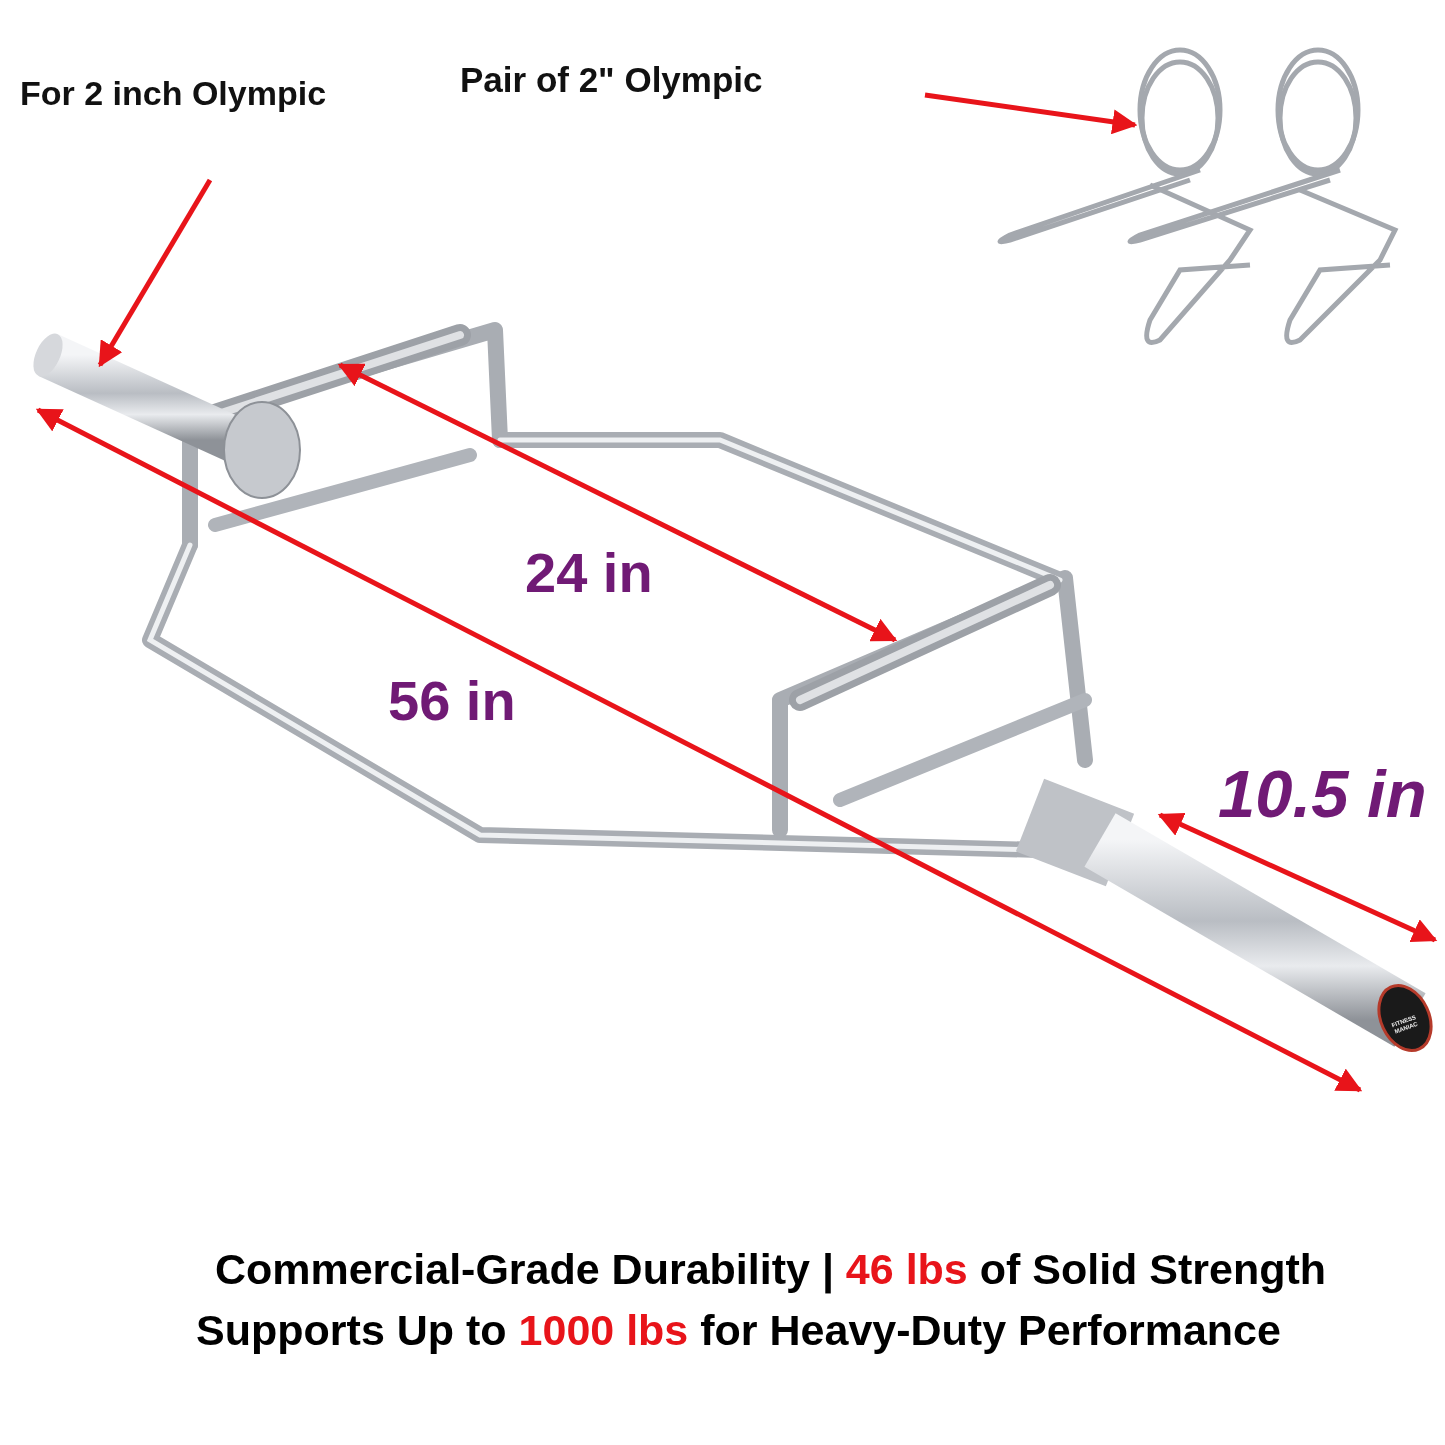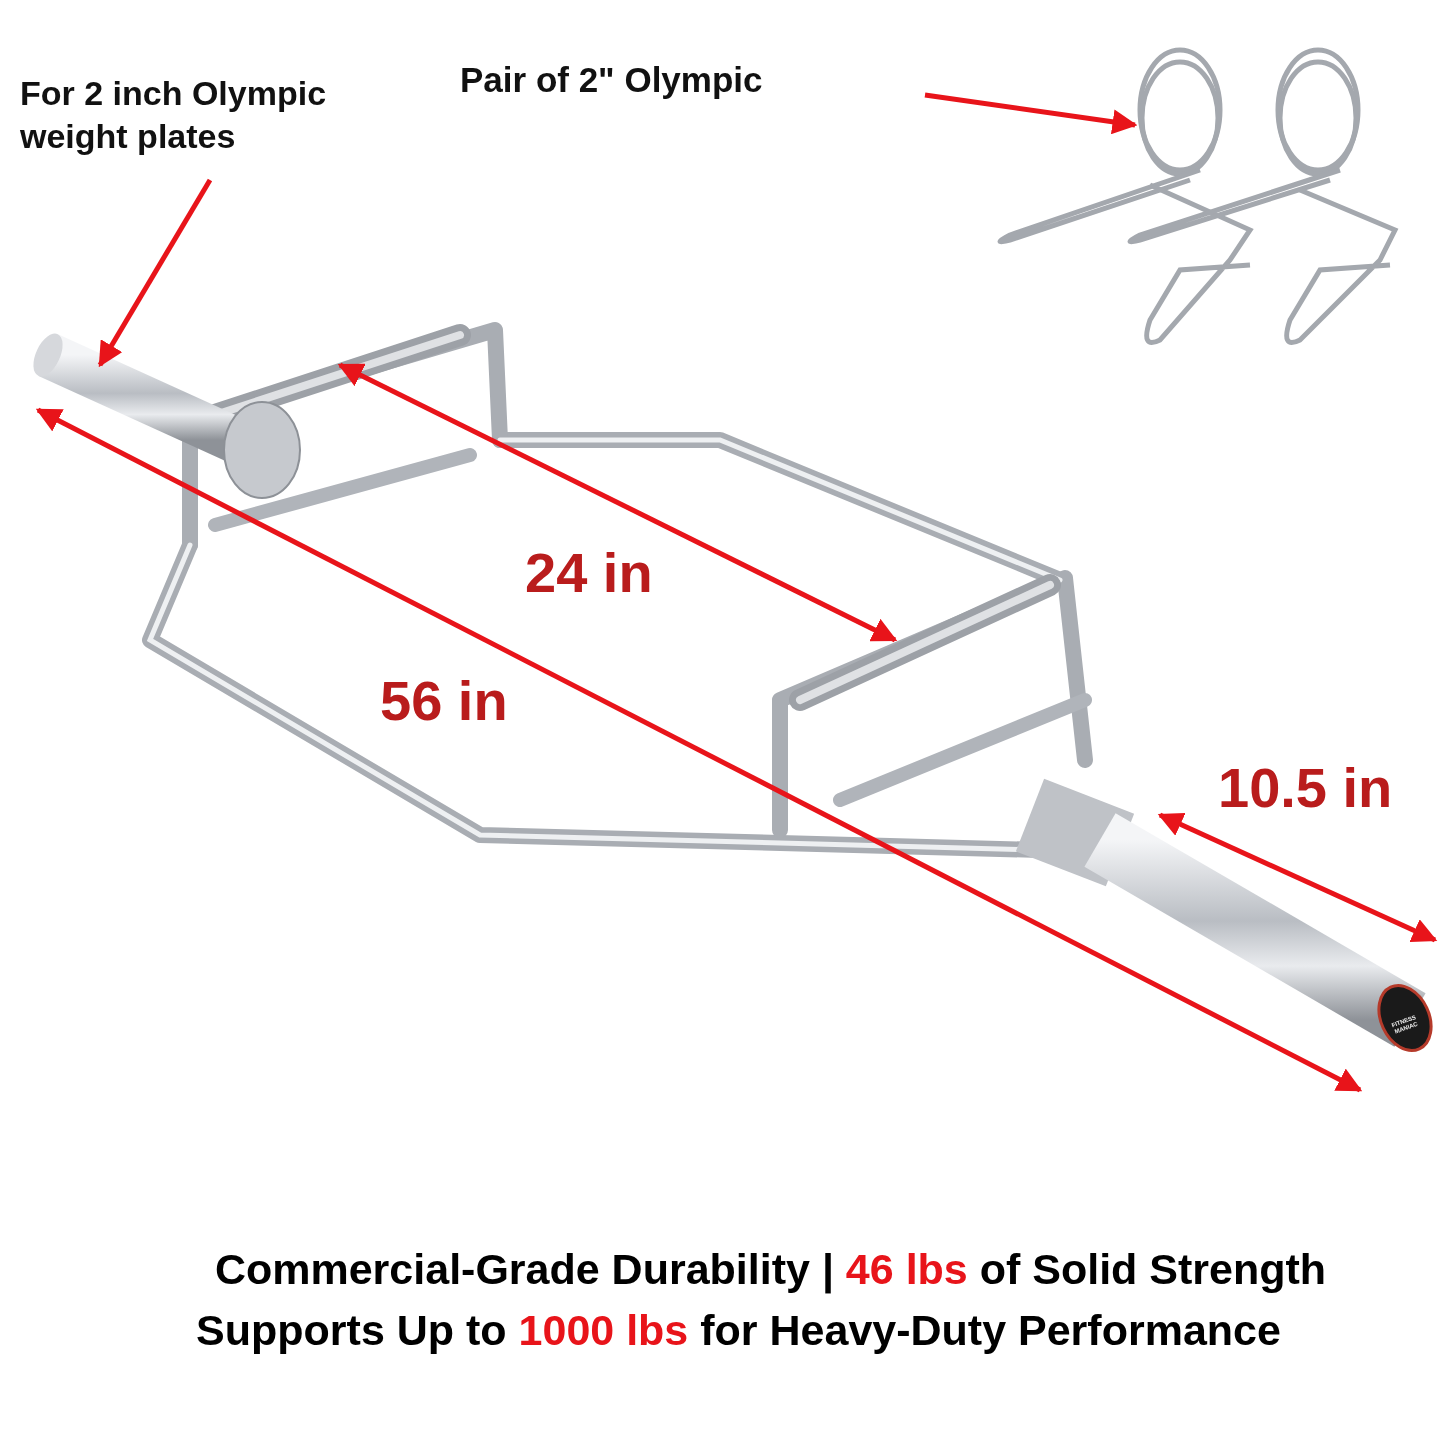--- a/index.html
+++ b/index.html
@@ -1,18 +1,18 @@
 <!DOCTYPE html>
 <html><head>
 <meta charset="utf-8">
 <style>
   html, body { margin:0; padding:0; background:#ffffff; }
   body { width:1445px; height:1445px; position:relative; overflow:hidden; font-family:"Liberation Sans", sans-serif; }
   .label { position:absolute; font-weight:bold; color:#111; line-height:1.25; }
-  .dim { position:absolute; font-weight:bold; color:#b91c1c; white-space:nowrap; }
+  .dim { position:absolute; font-weight:bold; color:#701a75; white-space:nowrap; }
   #stage { position:absolute; left:0; top:0; }
   .caption { position:absolute; left:0; width:1445px; text-align:center; font-weight:bold; color:#000; font-size:43px; white-space:nowrap; }
   .red { color:#e8141a; }
   .brand { position:absolute; left:1392px; top:1018px; width:26px; text-align:center; color:#eee; font-size:6px; font-weight:bold; transform:rotate(-20deg); line-height:1.1; }
 </style>
 </head>
 <body>
 
 <svg id="stage" width="1445" height="1445" viewBox="0 0 1445 1445">
   <defs>
@@ -78,30 +78,29 @@
     <line x1="210" y1="180" x2="100" y2="365" marker-end="url(#ah)"></line>
     <line x1="925" y1="95" x2="1135" y2="125" marker-end="url(#ah)"></line>
     <line x1="340" y1="365" x2="895" y2="640" marker-start="url(#ah)" marker-end="url(#ah)"></line>
     <line x1="38" y1="410" x2="1360" y2="1090" marker-start="url(#ah)" marker-end="url(#ah)"></line>
     <line x1="1160" y1="815" x2="1435" y2="940" marker-start="url(#ah)" marker-end="url(#ah)"></line>
   </g>
 </svg>
 
 <div class="label" style="left:20px; top:72px; width:390px; font-size:34px;">
   <div>For 2 inch Olympic</div>
-  <div>weight plates</div>
 </div>
 
 <div class="label" style="left:460px; top:58px; width:470px; font-size:35px;">
   <div>Pair of 2" Olympic</div>
 </div>
 
 <div class="dim" style="left:525px; top:540px; font-size:56px;">24 in</div>
-<div class="dim" style="left:380px; top:668px; font-size:56px;">56 in</div>
-<div class="dim" style="left:1218px; top:755px; font-size:56px;">10.5 in</div>
+<div class="dim" style="left:388px; top:668px; font-size:56px;">56 in</div>
+<div class="dim" style="left:1218px; top:755px; font-size:67px;font-style:italic;">10.5 in</div>
 
 <div class="brand">
   <div>FITNESS</div>
   <div>MANIAC</div>
 </div>
 
 <div class="caption" style="top:1245px;padding-left:48px;">
   <span>Commercial-Grade Durability | </span><span class="red">46 lbs</span><span> of Solid Strength</span>
 </div>
 <div class="caption" style="top:1306px;padding-left:16px;">

